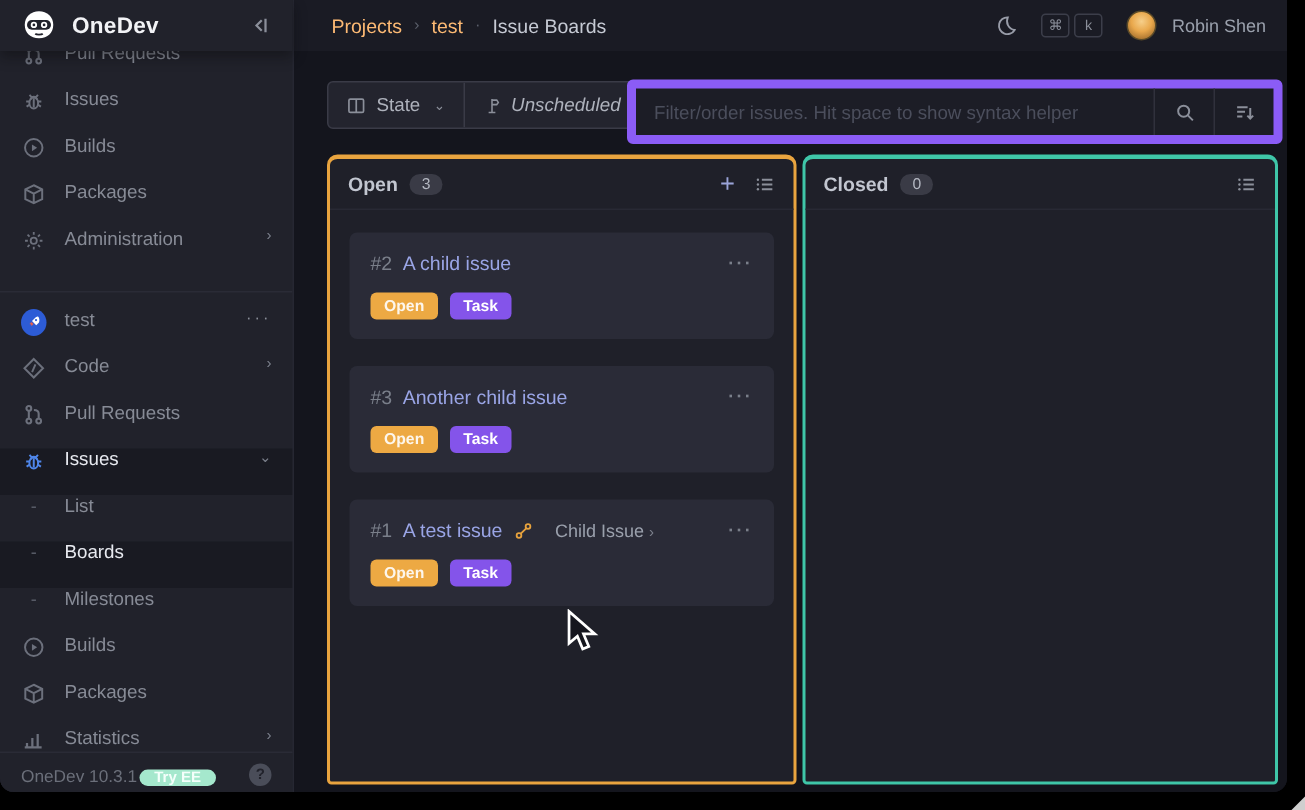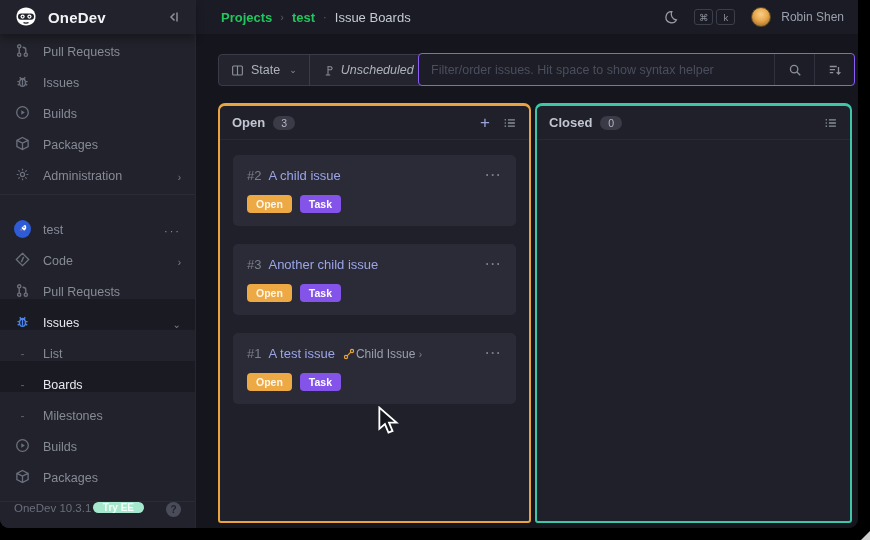--- a/index.html
+++ b/index.html
@@ -8,42 +8,42 @@
     border-bottom-left-radius:9px;border-bottom-right-radius:9px;overflow:hidden;}
 
   
   .sidebar{position:absolute;left:0;top:0;width:195px;height:528px;background:#21222b;border-right:1px solid #262732;}
   .side-head{position:absolute;left:0;top:0;right:0;height:34px;background:#21222b;z-index:3;
     display:flex;align-items:center;padding:0 14px;box-shadow:0 4px 8px rgba(10,10,14,.45);}
   .logo-badge{width:24px;height:24px;margin-right:10px;flex:0 0 auto;}
   .logo-name{color:#f2f3f6;font-size:15px;font-weight:700;letter-spacing:.2px;flex:1;}
   .collapse-btn{color:#8b8f9a;display:flex;align-items:center;}
   .side-nav{position:absolute;left:0;top:28px;bottom:22px;right:0;overflow:hidden;z-index:1;}
-  .srow{height:31px;display:flex;align-items:flex-end;padding:0 14px;color:#878b96;font-size:12.5px;cursor:pointer;}
+  .srow{height:31px;display:flex;align-items:flex-start;padding:0 14px;color:#878b96;font-size:12.5px;cursor:pointer;}
   .srow.active{background:#191a22;color:#e8eaf0;}
   .srow.active .slabel{color:#e8eaf0;}
   .sicon{width:17px;height:17px;margin-right:12px;display:flex;align-items:center;justify-content:center;color:#6c707c;flex:0 0 auto;}
   .srow.active .sicon{color:#4f86ea;}
   .sdash{width:17px;margin-right:12px;text-align:center;color:#5c606c;font-size:12px;flex:0 0 auto;}
   .slabel{flex:1;white-space:nowrap;}
   .strail{color:#7c808c;font-size:10px;margin-left:6px;}
   .strail.dots{letter-spacing:2px;font-size:11px;color:#8b8f9a;}
   .sdivider{height:1px;background:#2a2b36;margin:11px 0;}
   .rocket-badge{width:18px;height:18px;border-radius:50%;background:#2d5cd6;display:flex;align-items:center;justify-content:center;}
   .side-foot{position:absolute;left:0;bottom:0;right:0;height:22px;background:#21222b;z-index:3;
-    border-top:1px solid #2a2b36;display:flex;align-items:flex-start;padding:0 14px 4px 14px;}
+    border-top:1px solid #2a2b36;display:flex;align-items:flex-end;padding:0 14px 4px 14px;}
   .version{color:#6b6f7a;font-size:11.5px;flex:1;}
   .tryee{background:#a5e8cd;color:#f4fffb;font-size:10px;font-weight:700;border-radius:9px;padding:0 10px;margin-right:22px;cursor:pointer;}
   .help-circle{width:15px;height:15px;border-radius:50%;background:#4a4d59;color:#21222b;font-size:10px;font-weight:700;
     display:flex;align-items:center;justify-content:center;cursor:pointer;}
 
   
   .topbar{position:absolute;left:196px;top:0;right:0;height:34px;background:#1a1b24;display:flex;align-items:center;padding:0 14px 0 25px;}
   .crumbs{display:flex;align-items:center;gap:8px;font-size:13px;flex:1;}
-  .crumb-link{color:#22c55e;cursor:pointer;font-weight:bold;}
+  .crumb-link{color:#fdba74;cursor:pointer;}
   .crumb-sep{color:#5a5e6a;font-size:11px;}
   .crumb-cur{color:#c6cad4;}
   .top-right{display:flex;align-items:center;gap:10px;}
   .moon{color:#989ca8;display:flex;cursor:pointer;margin-right:6px;}
   .keyhints{display:flex;gap:3px;cursor:pointer;margin-right:6px;}
   .key{min-width:11px;height:14px;border:1px solid #3c3e4a;border-radius:3px;color:#8b8f9a;font-size:9.5px;
     display:flex;align-items:center;justify-content:center;padding:0 3px;}
   .avatar{width:18px;height:18px;border-radius:50%;background:radial-gradient(circle at 50% 35%,#f6cf8a 0%,#e9a84c 45%,#8a5a22 100%);
     border:1px solid #5a4a28;}
   .user-name{color:#9aa0ac;font-size:12px;cursor:pointer;}
@@ -51,21 +51,21 @@
   
   .main{position:absolute;left:196px;top:34px;right:0;bottom:0;background:#14151d;}
   .filter-group{position:absolute;left:22px;top:20px;height:30px;display:flex;background:#23242e;
     border:1px solid #3a3b47;border-radius:4px;overflow:hidden;}
   .fbtn{display:flex;align-items:center;gap:7px;padding:0 12px;color:#aeb2bc;font-size:12.5px;cursor:pointer;}
   .fbtn + .fbtn{border-left:1px solid #3a3b47;}
   .fbtn .chev{font-size:9px;color:#8b8f9a;margin-left:2px;}
   .fbtn .ficon{color:#8b8f9a;display:flex;}
   .italic{font-style:italic;}
   .search-wrap{position:absolute;left:222px;right:3px;top:19px;height:31px;background:#1c1d26;
-    border:1px solid #8b5cf6;border-radius:4px;display:flex;align-items:stretch;}
+    border:6px solid #8b5cf6;border-radius:4px;display:flex;align-items:stretch;}
   .search-input{flex:1;background:transparent;border:0;outline:0;color:#c6cad4;font-size:12.5px;padding:0 12px;
     font-family:"Liberation Sans", sans-serif;}
   .search-input::placeholder{color:#4b4e5c;}
   .ibtn{width:39px;display:flex;align-items:center;justify-content:center;color:#8b8f9a;cursor:pointer;border-left:1px solid #30313c;}
 
   
   .column{position:absolute;top:69px;height:415px;background:#1f2029;border-radius:7px 7px 3px 3px;}
   .col-open{left:22px;width:309px;border:2px solid #e9a43f;border-top-width:3px;}
   .col-closed{left:339px;width:313px;border:2px solid #3fc6a8;border-top-width:3px;}
   .col-head{height:33px;display:flex;align-items:center;padding:0 12px;border-bottom:1px solid #282934;}
@@ -73,21 +73,21 @@
   .col-count{background:#3a3b46;color:#b4b8c2;font-size:10.5px;border-radius:9px;padding:1px 8px;margin-left:8px;}
   .col-actions{margin-left:auto;display:flex;align-items:center;gap:13px;}
   .plus-btn{color:#9aa3d8;font-size:17px;font-weight:400;line-height:1;cursor:pointer;}
   .list-btn{color:#8b8f9a;display:flex;cursor:pointer;}
   .col-body{padding:15px 13px;}
   .card{background:#2a2b37;border-radius:5px;padding:13px 14px 13px;margin-bottom:18px;cursor:grab;}
   .card-top{display:flex;align-items:center;}
   .card-num{color:#7a7f8a;font-size:13px;}
   .card-title{color:#9aa5e6;font-size:13px;margin-left:7px;cursor:pointer;}
   .card-linkicon{margin-left:8px;display:flex;color:#e8a33d;}
-  .card-link{color:#9aa0ac;font-size:12px;margin-left:1px;cursor:pointer;}
+  .card-link{color:#9aa0ac;font-size:12px;margin-left:15px;cursor:pointer;}
   .card-link .chev{font-size:10px;color:#7c808c;}
   .card-menu{margin-left:auto;color:#7a7f8a;font-size:12px;font-weight:700;letter-spacing:1.5px;cursor:pointer;line-height:0.6;}
   .card-badges{display:flex;gap:8px;margin-top:12px;}
   .badge{font-size:10.5px;font-weight:700;border-radius:4px;padding:3px 9px;color:#fff;}
   .badge-open{background:#eda943;color:#fdf6ec;}
   .badge-task{background:#8454ea;}
 
   
   .cursor{position:absolute;left:376px;top:406px;z-index:20;pointer-events:none;}
   .corner-tri{position:absolute;right:0;bottom:0;width:0;height:0;z-index:30;

